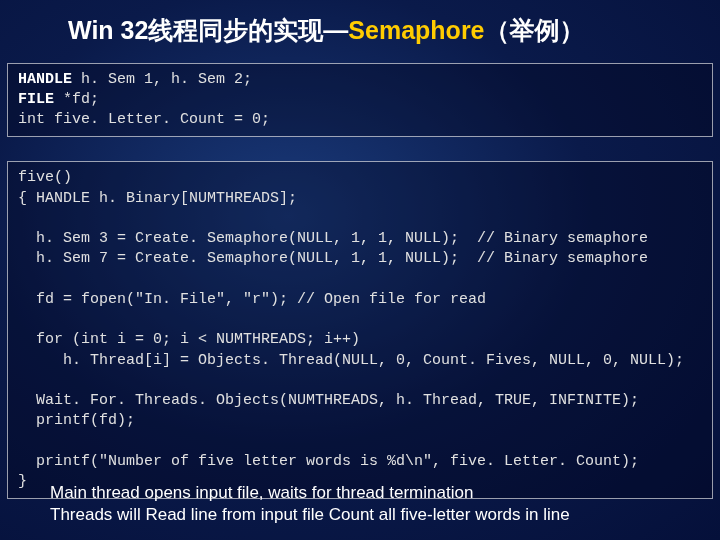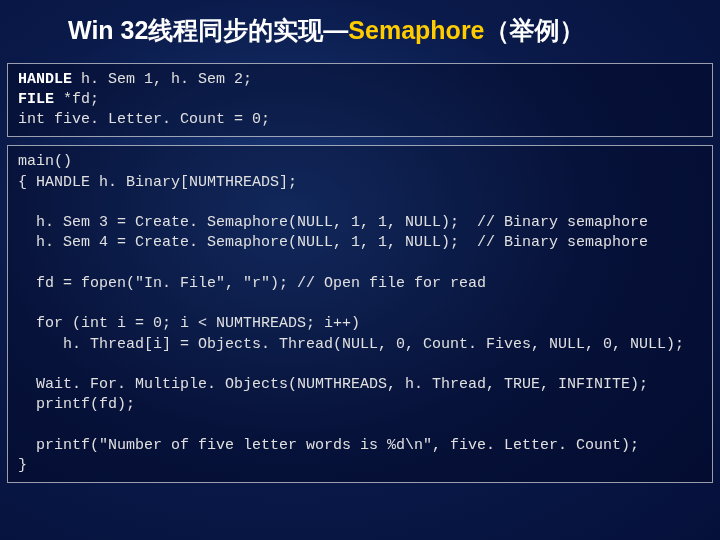--- a/index.html
+++ b/index.html
@@ -22,21 +22,21 @@
   .title {
     font-size: 25px;
     font-weight: bold;
     padding: 14px 0 14px 68px;
     line-height: 1.3;
     white-space: nowrap;
   }
   .t-white { color: #ffffff; }
   .t-yellow { color: #ffcc00; }
   .code-box {
-    margin: 2px 7px 6px 7px;
+    margin: 2px 7px 22px 7px;
     border: 1px solid rgba(255,255,255,0.6);
     background: rgba(0,0,20,0.3);
     padding: 6px 10px 6px 10px;
     color: #e0e0e0;
     font-family: "Courier New", monospace;
     font-size: 15px;
     line-height: 1.35;
     white-space: pre;
   }
   .code-box.tall {
@@ -59,31 +59,35 @@
 <div class="slide">
 
   <div class="title">
     <span class="t-white">Win 32线程同步的实现—</span><span class="t-yellow">Semaphore</span><span class="t-white">（举例）</span>
   </div>
 
   <div class="code-box"><span class="kw">HANDLE</span><span> h. Sem 1, h. Sem 2;</span>
 <span class="kw">FILE</span><span> *fd;</span>
 <span>int five. Letter. Count = 0;</span></div>
 
-  <div class="code-box tall"><span>main()</span>
+  <div class="code-box tall"><span>five()</span>
 <span>{ HANDLE h. Binary[NUMTHREADS];</span>
 <span></span>
 <span>  h. Sem 3 = Create. Semaphore(NULL, 1, 1, NULL);  // Binary semaphore</span>
-<span>  h. Sem 4 = Create. Semaphore(NULL, 1, 1, NULL);  // Binary semaphore</span>
+<span>  h. Sem 7 = Create. Semaphore(NULL, 1, 1, NULL);  // Binary semaphore</span>
 <span></span>
 <span>  fd = fopen("In. File", "r"); // Open file for read</span>
 <span></span>
 <span>  for (int i = 0; i &lt; NUMTHREADS; i++)</span>
 <span>     h. Thread[i] = Objects. Thread(NULL, 0, Count. Fives, NULL, 0, NULL);</span>
 <span></span>
-<span>  Wait. For. Multiple. Objects(NUMTHREADS, h. Thread, TRUE, INFINITE);</span>
+<span>  Wait. For. Threads. Objects(NUMTHREADS, h. Thread, TRUE, INFINITE);</span>
 <span>  printf(fd);</span>
 <span></span>
 <span>  printf("Number of five letter words is %d\n", five. Letter. Count);</span>
 <span>}</span></div>
 
+  <div class="caption">
+    <div>Main thread opens input file, waits for thread termination</div>
+    <div>Threads will Read line from input file Count all five-letter words in line</div>
+  </div>
 
 </div>
 
 </body></html>

